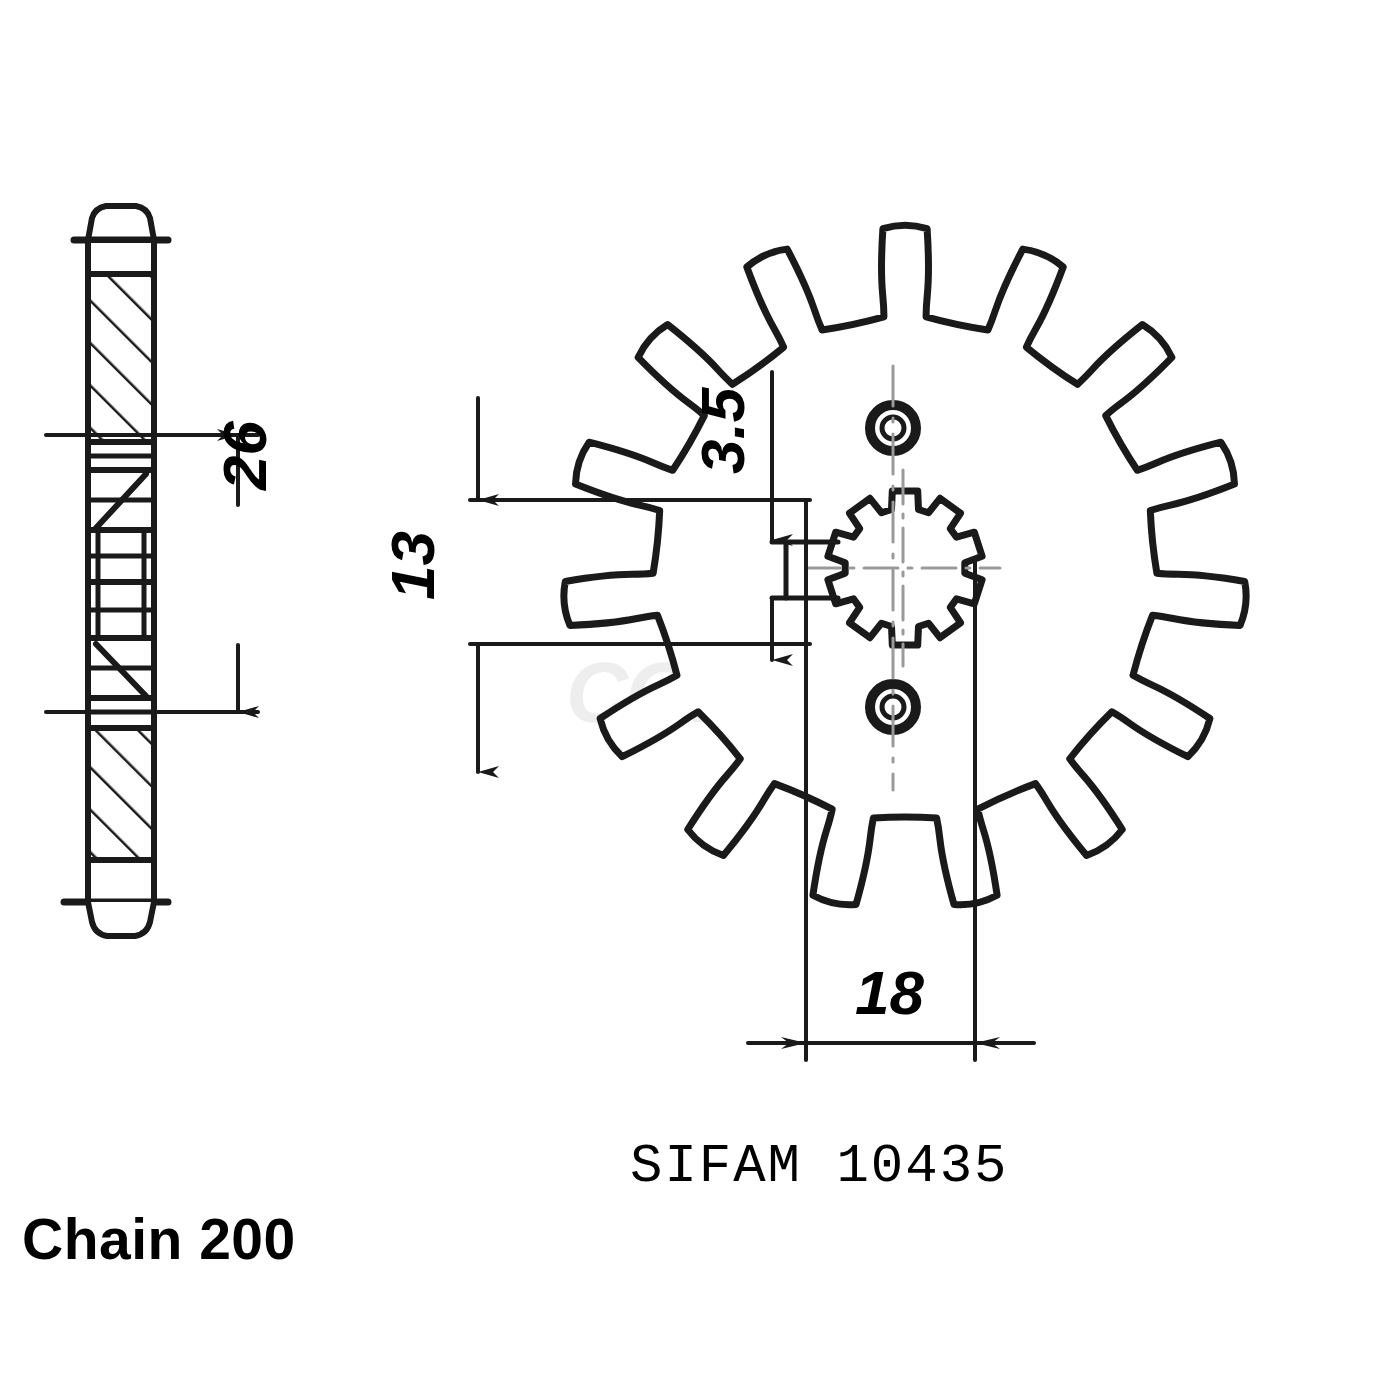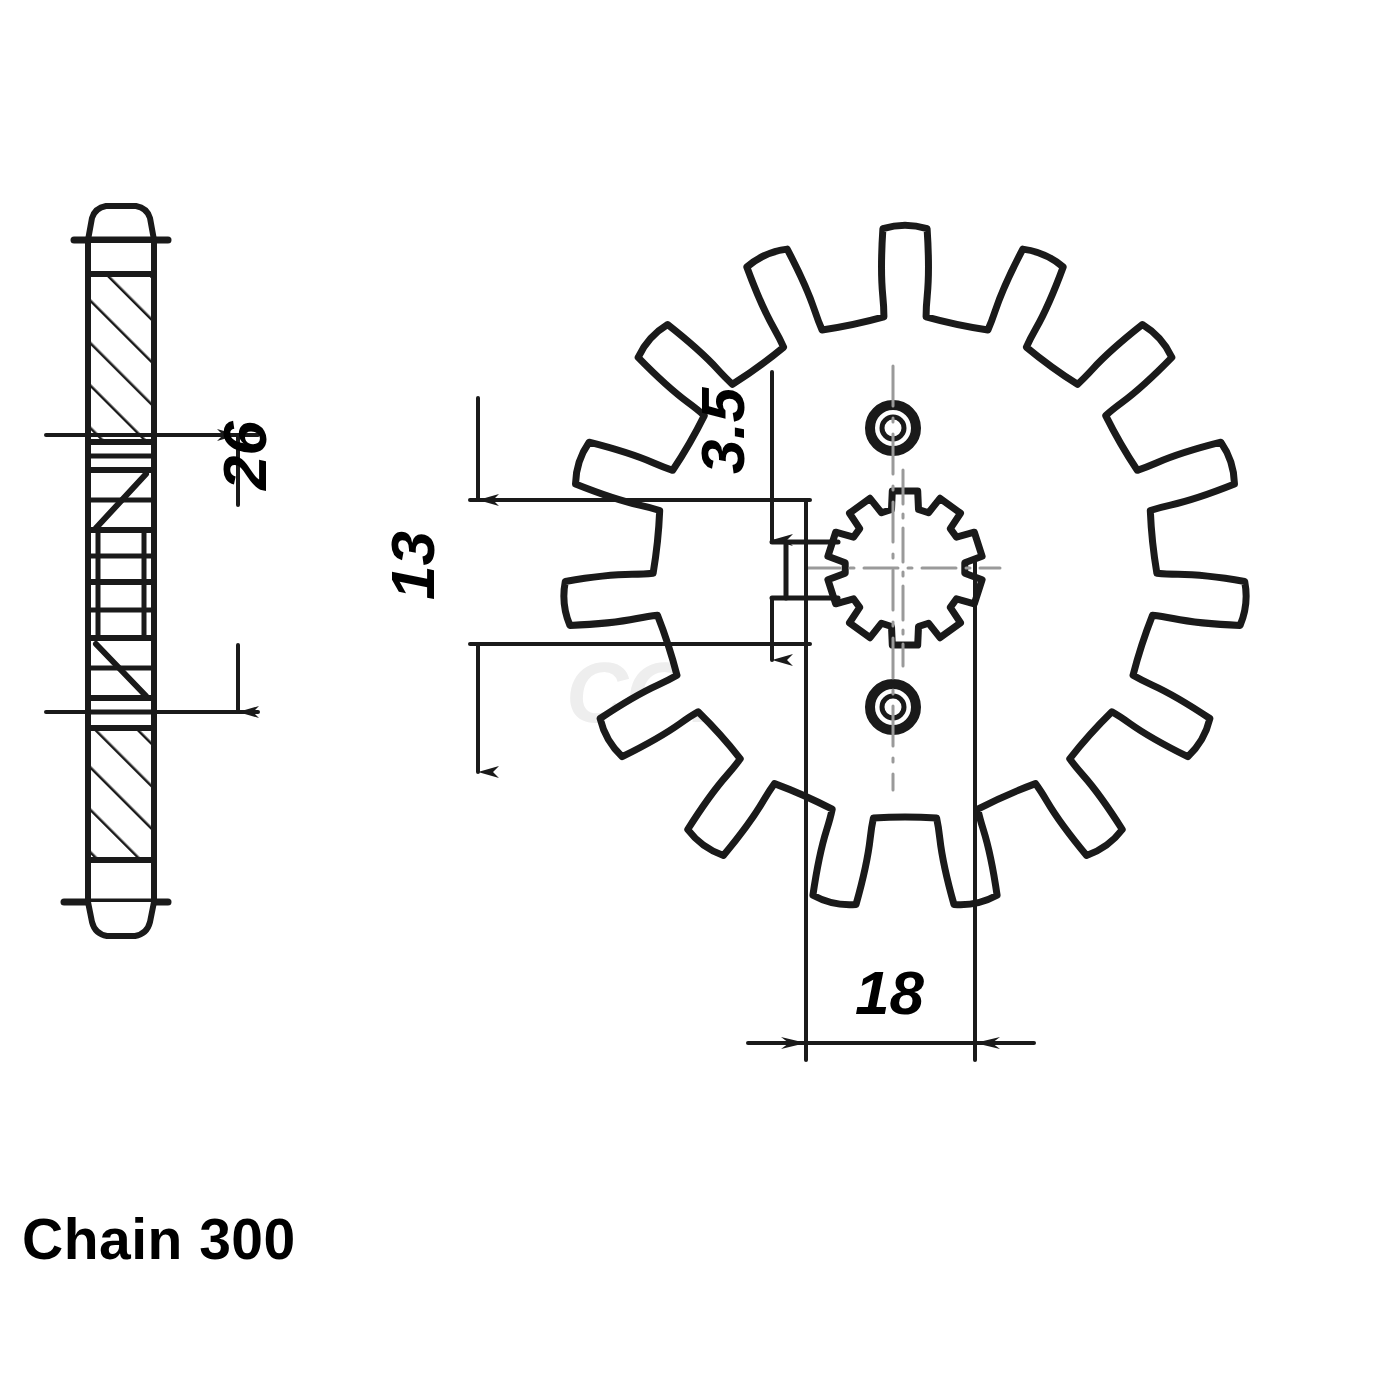--- a/index.html
+++ b/index.html
@@ -296,15 +296,16 @@
       </g>
 
     </g>
   </svg>
 
   <div class="dim-text dim-26">26</div>
   <div class="dim-text dim-13">13</div>
   <div class="dim-text dim-35">3.5</div>
   <div class="dim-text dim-16">18</div>
 
-  <div class="label-chain">Chain 300</div>
+  <div class="label-part">SIFAM  10435</div>
+  <div class="label-chain">Chain 200</div>
 
 </div>
 
 </body></html>

